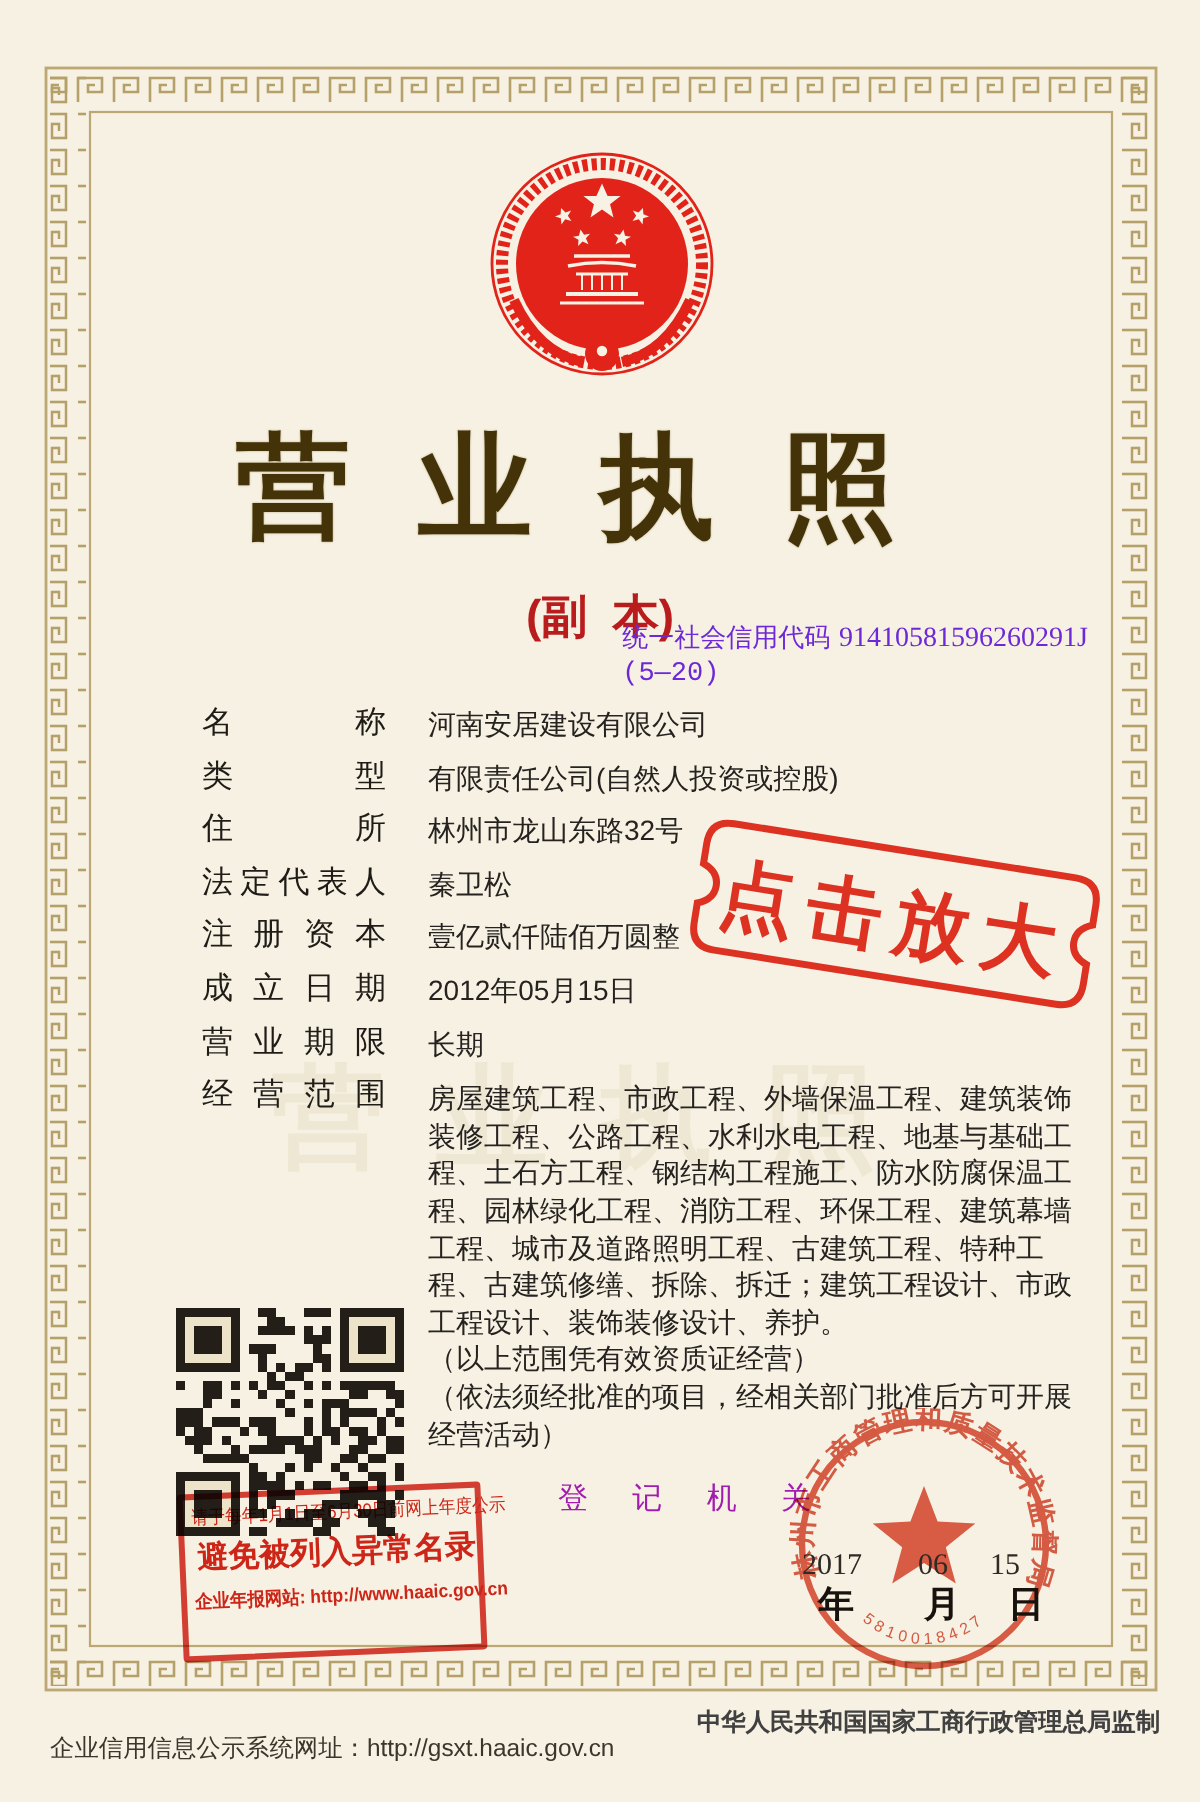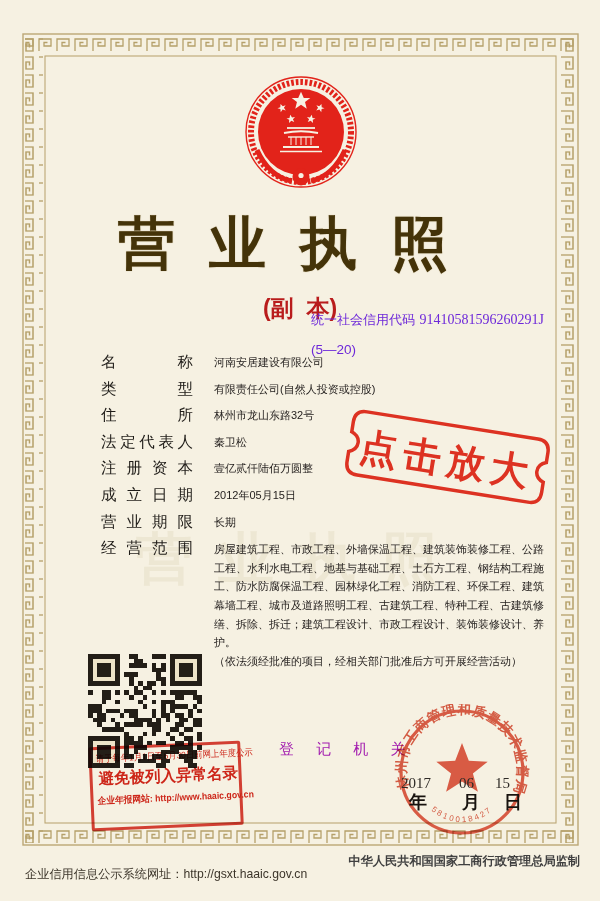--- a/index.html
+++ b/index.html
@@ -19,28 +19,28 @@
   
   .title{position:absolute;left:0;top:206px;width:600px;text-align:center;
     font-size:57px;font-weight:700;color:#443309;letter-spacing:34px;margin-right:-34px;
     text-shadow:0 0 1px rgba(122,93,26,.55);}
   .subtitle{position:absolute;left:0;top:293px;width:600px;text-align:center;
     font-size:23px;font-weight:700;color:#b91c1c;white-space:pre;}
 
   .code-block{position:absolute;right:56px;top:310px;text-align:left;line-height:17px;color:#6d28d9;}
   .code-label{font-size:13px;}
   .code-value{font-size:14px;font-family:"Liberation Serif",serif;}
-  .code-suffix{font-size:13.5px;font-family:Liberation Sans, sans-serif;margin-top:13px;}
+  .code-suffix{font-size:13.5px;font-family:Liberation Mono, monospace;margin-top:1px;}
 
   
   .fields{position:absolute;left:101px;top:354px;width:446px;}
   .frow{display:flex;margin-bottom:10.6px;}
   .flabel{width:92px;flex:0 0 92px;font-size:15.5px;color:#1f1c18;line-height:16px;
     display:flex;justify-content:space-between;}
-  .fval{margin-left:21px;font-size:11px;color:#262220;line-height:16px;white-space:nowrap;}
+  .fval{margin-left:21px;font-size:14px;color:#262220;line-height:16px;white-space:nowrap;}
   .scope .fval{white-space:normal;width:341px;line-height:18.6px;}
   .scope .fval p{margin:0;}
 
   .jchars{display:flex;justify-content:space-between;}
 
   
   .zoom-stamp{position:absolute;left:345px;top:421px;width:205px;height:72px;
     transform:rotate(9deg);mix-blend-mode:multiply;}
   .zoom-stamp .zs-text{position:absolute;left:0;top:14px;width:205px;text-align:center;
     font-size:38px;font-weight:800;color:#e53526;letter-spacing:6px;margin-right:-6px;}
@@ -197,20 +197,21 @@
     </div>
     <div class="frow scope">
       <span class="flabel jchars">
           <span>经</span>
           <span>营</span>
           <span>范</span>
           <span>围</span>
         </span>
       <span class="fval">
         <p>房屋建筑工程、市政工程、外墙保温工程、建筑装饰装修工程、公路工程、水利水电工程、地基与基础工程、土石方工程、钢结构工程施工、防水防腐保温工程、园林绿化工程、消防工程、环保工程、建筑幕墙工程、城市及道路照明工程、古建筑工程、特种工程、古建筑修缮、拆除、拆迁；建筑工程设计、市政工程设计、装饰装修设计、养护。</p>
+        <p>（以上范围凭有效资质证经营）</p>
         <p>（依法须经批准的项目，经相关部门批准后方可开展经营活动）</p>
       </span>
     </div>
   </div>
 
   <div class="zoom-stamp">
     <svg width="205" height="72" viewBox="0 0 205 72">
       <path d="M16 4 H189 Q201 4 201 16 V26 Q193 29 193 36 Q193 43 201 46 V56 Q201 68 189 68 H16 Q4 68 4 56 V46 Q12 43 12 36 Q12 29 4 26 V16 Q4 4 16 4 Z" fill="none" stroke="#e53526" stroke-width="3.5"></path>
     </svg>
     <div class="zs-text">点击放大</div>

